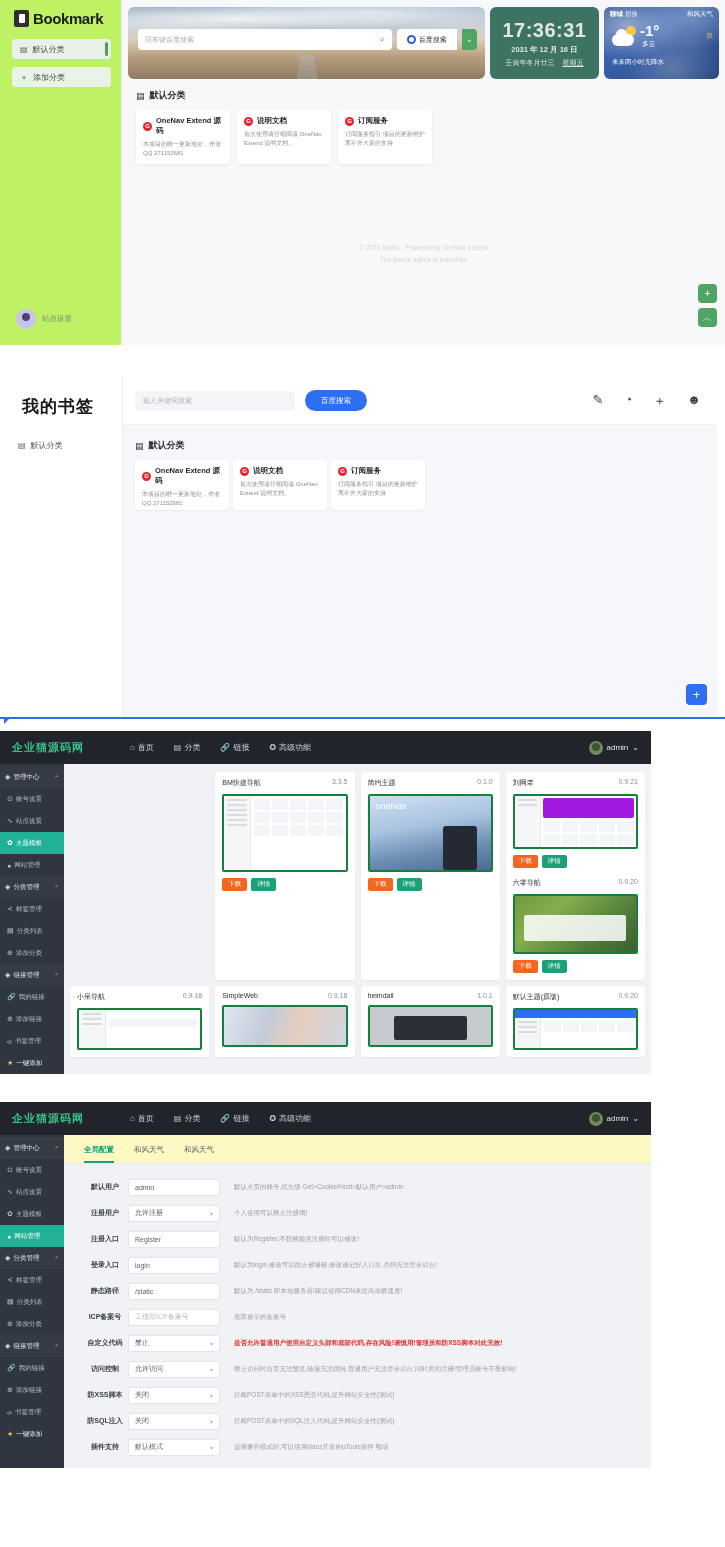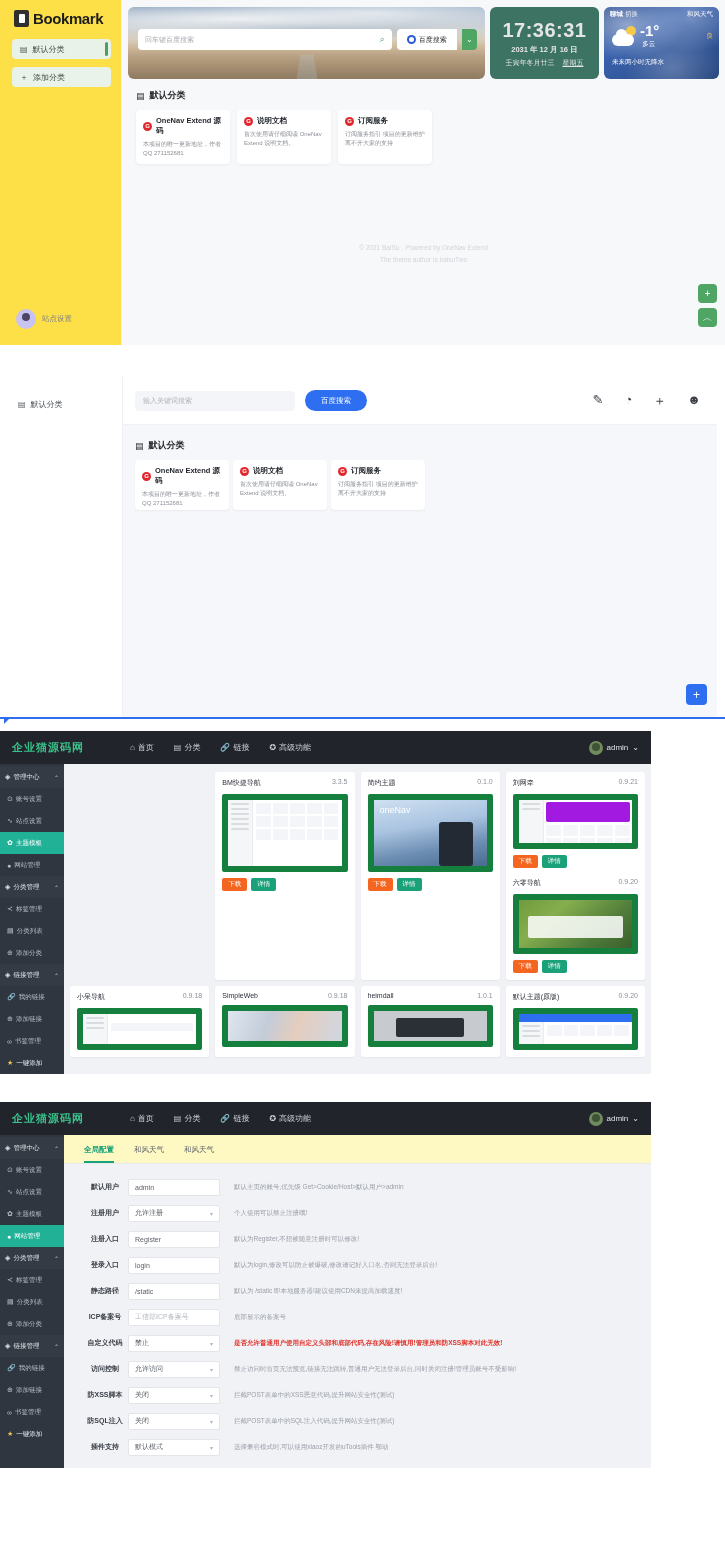--- a/index.html
+++ b/index.html
@@ -7,21 +7,21 @@
     width: 725px;
     background: #ffffff;
     font-family: "Liberation Sans", "DejaVu Sans", sans-serif;
     -webkit-font-smoothing: antialiased;
   }
 
   
   .panel1 { position: relative; width: 725px; height: 345px; background: #fff; overflow: hidden; }
   .p1-side {
     position: absolute; left: 0; top: 0; width: 122px; height: 345px;
-    background: #fde047; border-right: 1px solid #eef0f2;
+    background: #bef264; border-right: 1px solid #eef0f2;
   }
   .p1-logo { display: flex; align-items: center; gap: 4px; padding: 10px 0 0 14px; }
   .p1-logo-mark {
     width: 15px; height: 17px; border: 2px solid #2f2f2f; border-radius: 2px;
     position: relative; background: #2f2f2f;
   }
   .p1-logo-mark:after{
     content:""; position:absolute; left:3px; top:2px; width:6px; height:9px;
     background:#fff; border-radius:1px;
   }
@@ -169,21 +169,21 @@
   .a-item.active { background:#20b197; color:#fff; }
   .a-item.star { color:#e9eef2; }
   .a-item.star .ic { color:#f2c14e; }
   .a-content { flex:1; background:#f1f2f6; position:relative; }
 
   
   .t-grid { display:grid; grid-template-columns: repeat(4, 1fr); gap:6px; padding:8px 6px; }
   .t-card { background:#fff; border-radius:3px; padding:6px 7px 7px 7px; box-shadow:0 1px 2px rgba(0,0,0,.05); }
   .t-card-h { display:flex; justify-content:space-between; font-size:7px; color:#2c3038; }
   .t-card-v { color:#8b9099; }
-  .t-shot { margin-top:6px; height:78px; border-radius:2px; overflow:hidden; position:relative; border:6px solid #15803d; }
+  .t-shot { margin-top:6px; height:78px; border-radius:2px; overflow:hidden; position:relative; border:2px solid #15803d; }
   .t-btns { display:flex; gap:4px; margin-top:6px; }
   .t-dl { background:#f4651f; color:#fff; font-size:6.5px; padding:2px 6px; border-radius:2px; }
   .t-de { background:#1aa179; color:#fff; font-size:6.5px; padding:2px 6px; border-radius:2px; }
   .t-cut { height:42px; overflow:hidden; }
 
   
   .mk { width:100%; height:100%; background:#fff; display:flex; }
   .mk-side { width:22%; background:#f5f6f8; border-right:1px solid #e9ebee; padding:3px; }
   .mk-ln { height:2px; background:#d9dde2; border-radius:1px; margin-bottom:3px; }
   .mk-body { flex:1; padding:3px; }
@@ -333,20 +333,21 @@
   </div>
 
   <div class="p1-fabs">
     <div class="p1-fab">+</div>
     <div class="p1-fab">︿</div>
   </div>
 </div>
 
 <div class="panel2">
   <div class="p2-side">
+    <div class="p2-title">我的书签</div>
     <div class="p2-cat">
       <span>▤</span>
       <span>默认分类</span>
     </div>
   </div>
   <div class="p2-main">
     <div class="p2-head">
       <div class="p2-input">
         <span>输入关键词搜索</span>
       </div>

